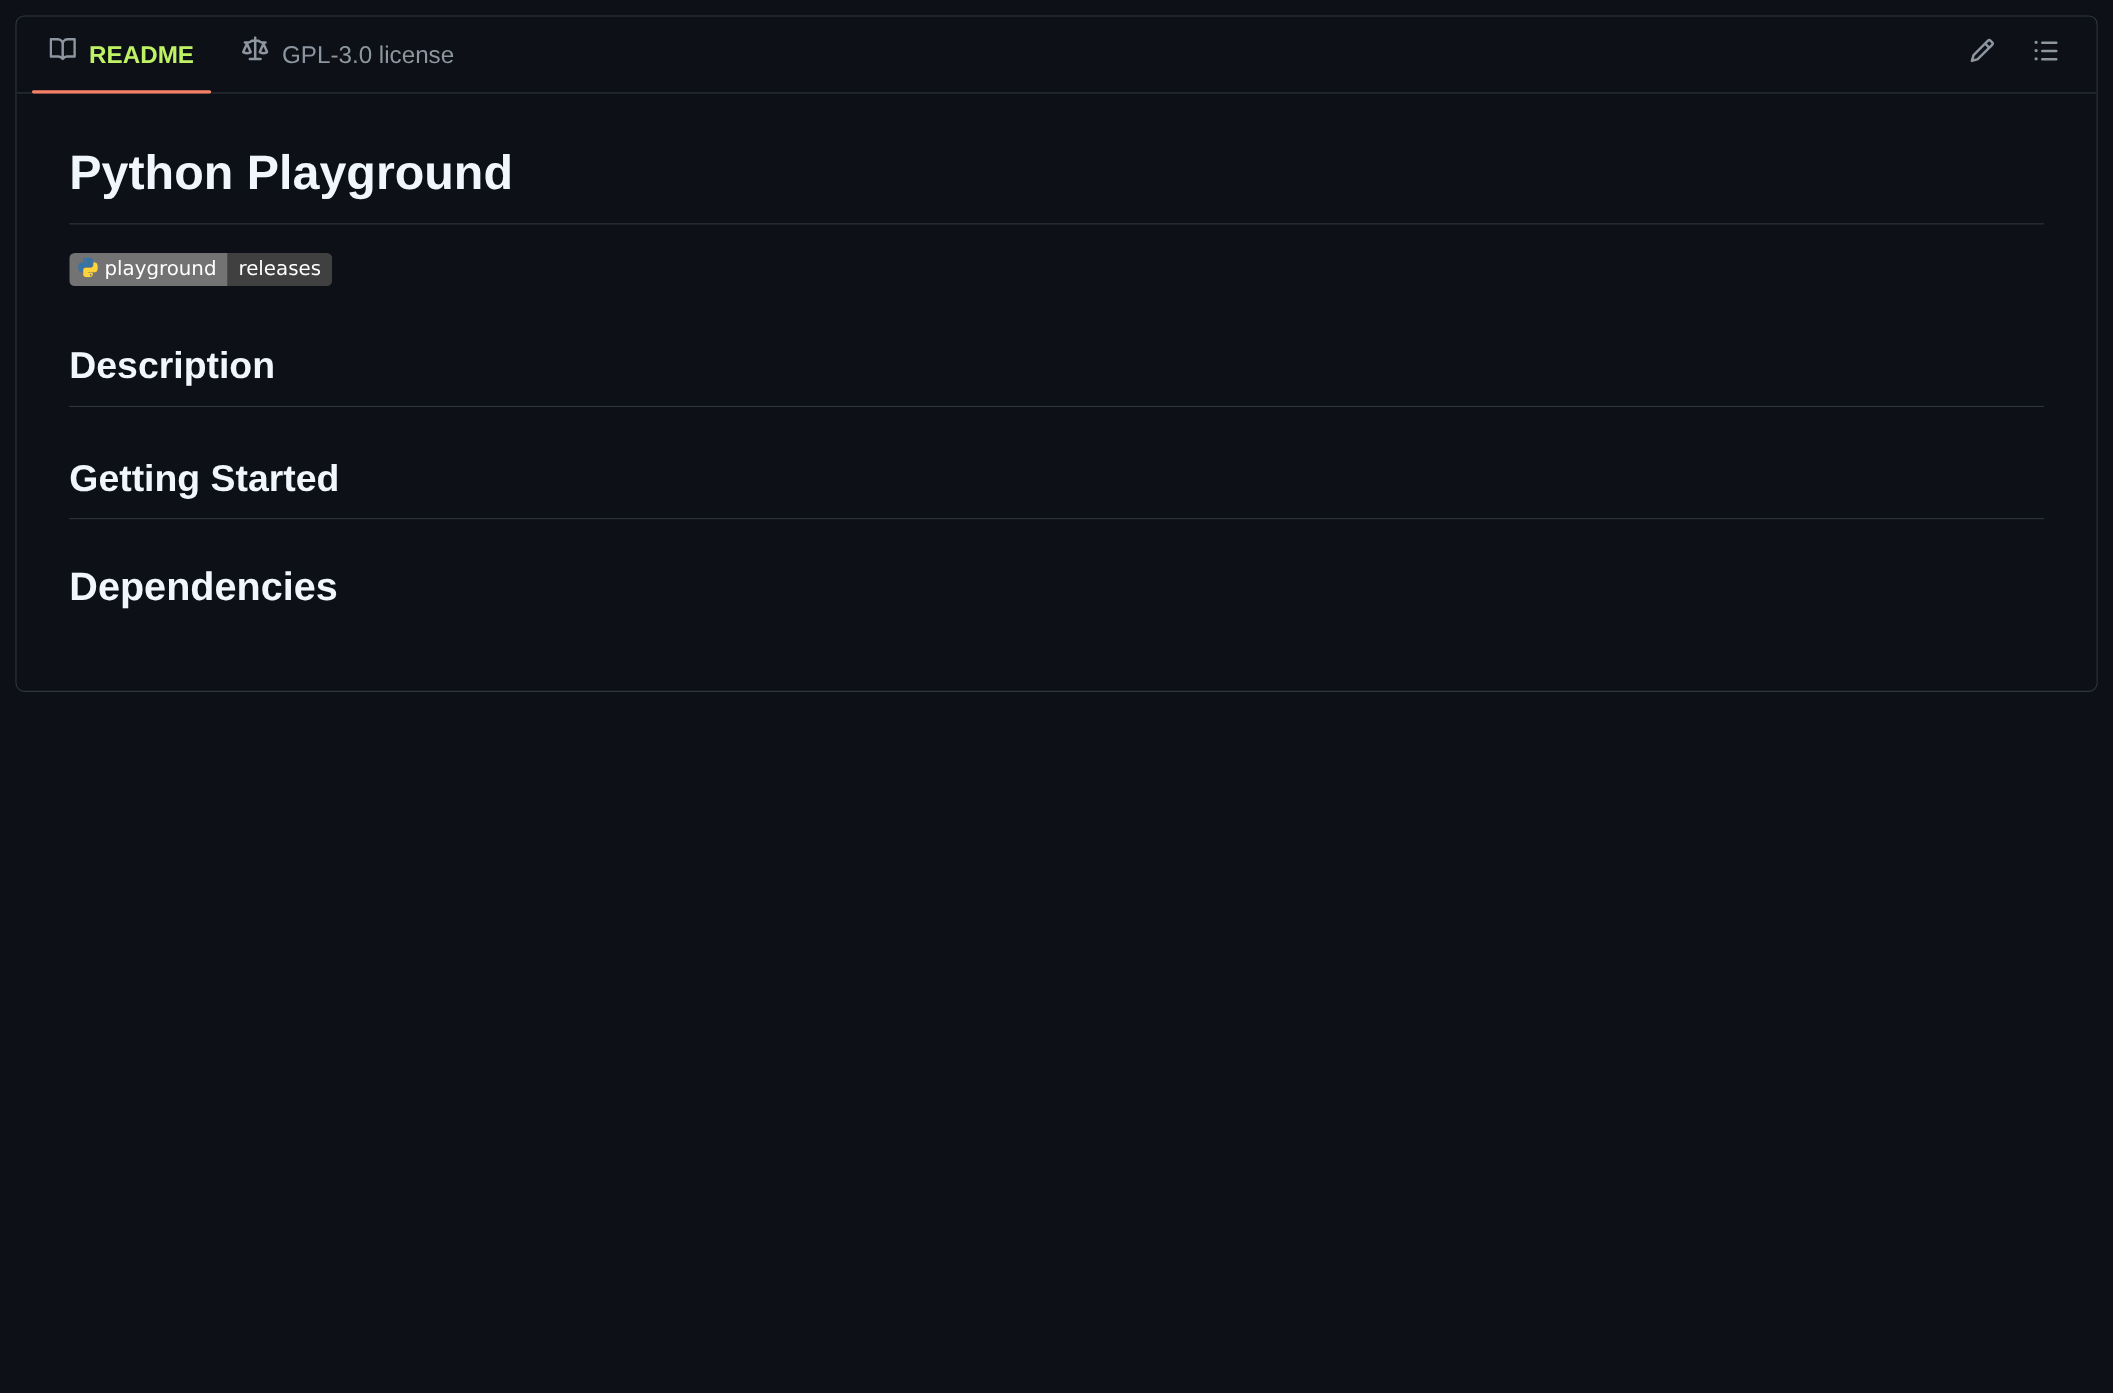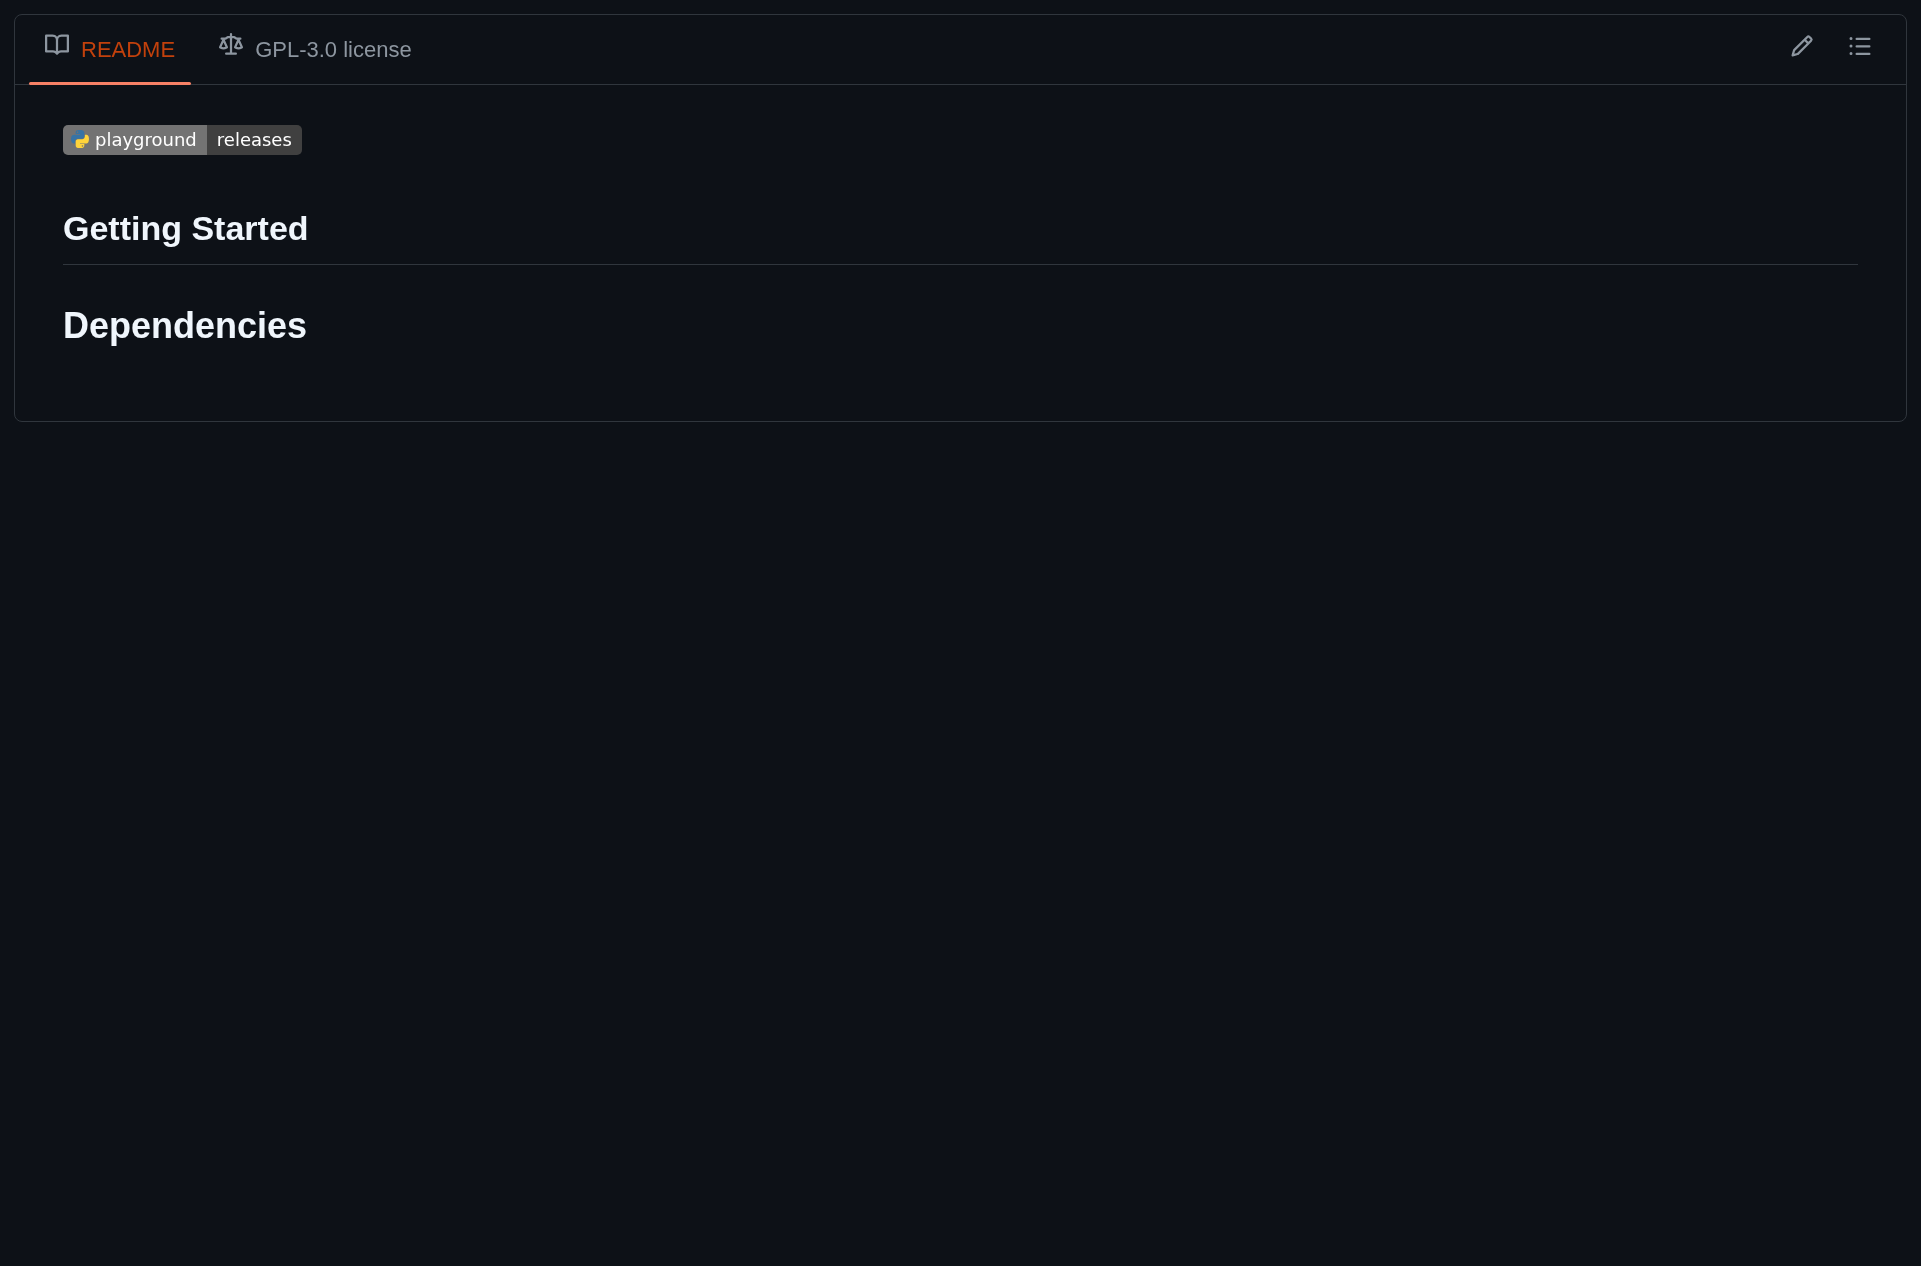--- a/index.html
+++ b/index.html
@@ -44,22 +44,22 @@
     align-items: center;
     gap: 12px;
     padding: 0 22px;
     height: 100%;
     color: #8d96a0;
     cursor: pointer;
     font-size: 22px;
     position: relative;
   }
   .tab.active {
-    color: #c2410c;
-    font-weight: 400;
+    color: #bef264;
+    font-weight: 700;
   }
   .tab.active::after {
     content: "";
     position: absolute;
     left: 6px;
     right: 6px;
     bottom: -1px;
     height: 3px;
     background: #f78166;
     border-radius: 2px;
@@ -196,39 +196,41 @@
           <svg viewBox="0 0 16 16">
               <path d="M5.75 2.5h8.5a.75.75 0 0 1 0 1.5h-8.5a.75.75 0 0 1 0-1.5Zm0 5h8.5a.75.75 0 0 1 0 1.5h-8.5a.75.75 0 0 1 0-1.5Zm0 5h8.5a.75.75 0 0 1 0 1.5h-8.5a.75.75 0 0 1 0-1.5ZM2 14a1 1 0 1 1 0-2 1 1 0 0 1 0 2Zm0-5a1 1 0 1 1 0-2 1 1 0 0 1 0 2Zm0-5a1 1 0 1 1 0-2 1 1 0 0 1 0 2Z"></path>
             </svg>
         </span>
       </div>
     </div>
   </div>
 
   <div class="content markdown">
 
+    <h1>Python Playground</h1>
 
 
     <a class="badge">
       <span class="badge-left">
         <span>
           <svg viewBox="0 0 256 255">
               <g>
                 <path fill="#3773A5" d="M126.9 0c-10.6.05-20.7.95-29.6 2.53C71 7.15 66.2 16.8 66.2 34.6v23.5h61.3v7.82H43.2C25.3 65.9 9.6 76.7 4.72 97.2c-5.65 23.5-5.9 38.2 0 62.8 4.37 18.3 14.8 31.3 32.8 31.3h21.2v-28.2c0-20.4 17.6-38.3 38.6-38.3h61.2c17.2 0 30.7-14.2 30.7-31.4V34.6c0-16.7-14.1-29.3-30.7-32.1C147.9.74 137.5-.05 126.9 0Zm-33.2 18.8a11.6 11.6 0 0 1 11.6 11.7 11.6 11.6 0 0 1-11.6 11.7 11.6 11.6 0 0 1-11.6-11.7 11.6 11.6 0 0 1 11.6-11.7Z"></path>
                 <path fill="#FFD43B" d="M197.4 65.9v27.4c0 21.3-18 39.1-38.6 39.1H97.6c-16.9 0-30.7 14.5-30.7 31.4v58.8c0 16.7 14.6 26.6 30.7 31.4 19.4 5.71 38.1 6.74 61.2 0 15.4-4.46 30.7-13.4 30.7-31.4v-23.5h-61.2v-7.82h92c18 0 24.7-12.5 30.7-31.3 6.17-19.3 5.91-37.9 0-62.8-4.27-17.9-12.7-31.3-30.7-31.3h-23Zm-34.4 149a11.6 11.6 0 0 1 11.6 11.7 11.6 11.6 0 0 1-11.6 11.7 11.6 11.6 0 0 1-11.6-11.7 11.6 11.6 0 0 1 11.6-11.7Z"></path>
               </g>
             </svg>
         </span>
         <span>playground</span>
       </span>
       <span class="badge-right">
         <span>releases</span>
       </span>
     </a>
 
+    <h2>Description</h2>
 
     <h2>Getting Started</h2>
 
     <h3>Dependencies</h3>
 
 
   </div>
 
 </div>
 

